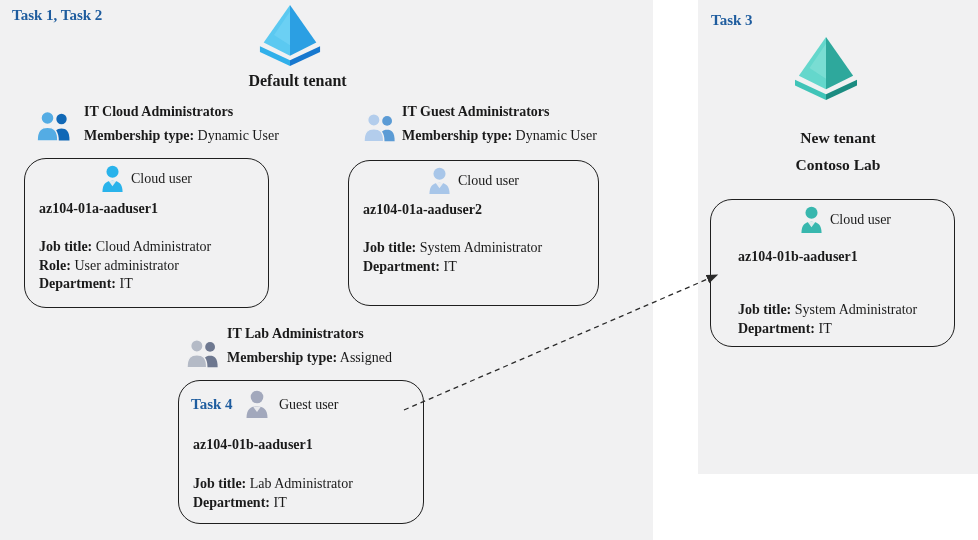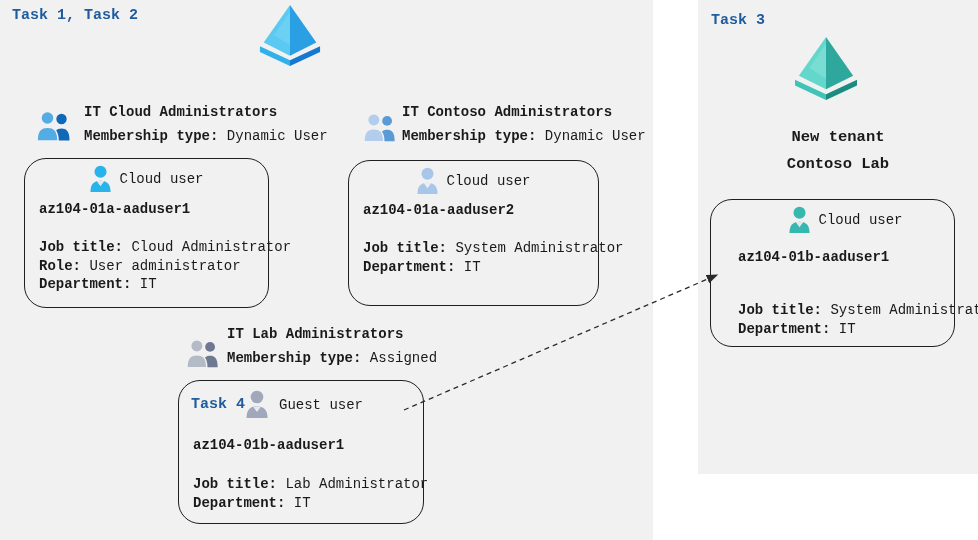--- a/index.html
+++ b/index.html
@@ -1,17 +1,17 @@
 <!DOCTYPE html>
 <html><head>
 <meta charset="utf-8">
 <style>
   html,body{margin:0;padding:0;background:#ffffff;}
   .stage{position:relative;width:978px;height:540px;background:#ffffff;
-         font-family:Liberation Mono, monospace;color:#1a1a1a;overflow:hidden;}
+         font-family:Liberation Serif, serif;color:#1a1a1a;overflow:hidden;}
   .panel{position:absolute;background:#f1f1f2;}
   .abs{position:absolute;}
   .task{font-weight:bold;font-size:15px;color:#1e5c9e;white-space:nowrap;}
   .tenant-title{font-weight:bold;font-size:16px;text-align:center;white-space:nowrap;}
   .group-title{font-weight:bold;font-size:14px;white-space:nowrap;}
   .line{font-size:14px;white-space:nowrap;}
   .line b{font-weight:bold;}
   .ubox{position:absolute;border:1.4px solid #1f1f1f;border-radius:22px;background:transparent;}
   .hdr{position:absolute;left:0;right:0;top:6px;display:flex;align-items:center;justify-content:center;gap:7px;font-size:14px;}
   .uname{position:absolute;font-weight:bold;font-size:14px;white-space:nowrap;}
@@ -29,40 +29,41 @@
 
     <div class="abs task" style="left:12px;top:7px;">Task 1, Task 2</div>
 
     <svg class="abs" style="left:255px;top:4px;" width="70" height="62" viewBox="0 0 70 66">
       <polygon points="35,1 7,41 35,55" fill="#5BC9F1"></polygon>
       <polygon points="35,1 63,41 35,55" fill="#2B9FE3"></polygon>
       <polygon points="35,8 18,33 35,44" fill="#79D6F6" opacity="0.55"></polygon>
       <polygon points="3,45 35,60 35,66 3,51" fill="#31B0EA"></polygon>
       <polygon points="67,45 35,60 35,66 67,51" fill="#1778CF"></polygon>
     </svg>
+    <div class="abs tenant-title" style="left:210px;top:72px;width:175px;">Default tenant</div>
 
     <svg class="abs" style="left:36px;top:110px;" width="36" height="32" viewBox="0 0 36 31">
       <circle cx="25.5" cy="8.5" r="5.2" fill="#1168B6"></circle>
       <path d="M17.5 30 C17.5 20.5 20.8 18 25.5 18 C30.2 18 33.5 20.5 33.5 30 Z" fill="#1168B6"></path>
       <circle cx="11.5" cy="7.5" r="6.6" fill="#54ACE4" stroke="#F1F1F2" stroke-width="1.6"></circle>
       <path d="M1 30.5 C1 19.5 5.2 16.8 11.5 16.8 C17.8 16.8 22 19.5 22 30.5 Z" fill="#54ACE4" stroke="#F1F1F2" stroke-width="1.6"></path>
     </svg>
     <div class="abs group-title" style="left:84px;top:104px;">IT Cloud Administrators</div>
     <div class="abs line" style="left:84px;top:128px;">
       <b>Membership type:</b>
       <span>Dynamic User</span>
     </div>
 
     <svg class="abs" style="left:363px;top:112px;" width="34" height="31" viewBox="0 0 36 31">
       <circle cx="25.5" cy="8.5" r="5.2" fill="#5B9BD5"></circle>
       <path d="M17.5 30 C17.5 20.5 20.8 18 25.5 18 C30.2 18 33.5 20.5 33.5 30 Z" fill="#5B9BD5"></path>
       <circle cx="11.5" cy="7.5" r="6.6" fill="#B3CDEC" stroke="#F1F1F2" stroke-width="1.6"></circle>
       <path d="M1 30.5 C1 19.5 5.2 16.8 11.5 16.8 C17.8 16.8 22 19.5 22 30.5 Z" fill="#B3CDEC" stroke="#F1F1F2" stroke-width="1.6"></path>
     </svg>
-    <div class="abs group-title" style="left:402px;top:104px;">IT Contoso Administrators</div>
+    <div class="abs group-title" style="left:402px;top:104px;">IT Guest Administrators</div>
     <div class="abs line" style="left:402px;top:128px;">
       <b>Membership type:</b>
       <span>Dynamic User</span>
     </div>
 
     <div class="ubox" style="left:24px;top:158px;width:243px;height:148px;">
       <div class="hdr">
         <svg width="23" height="27" viewBox="0 0 24 28">
           <circle cx="12" cy="7" r="6.3" fill="#29B3EB"></circle>
           <path d="M1.5 28 C1.5 19.5 5.6 16.3 12 16.3 C18.4 16.3 22.5 19.5 22.5 28 Z" fill="#29B3EB"></path>

